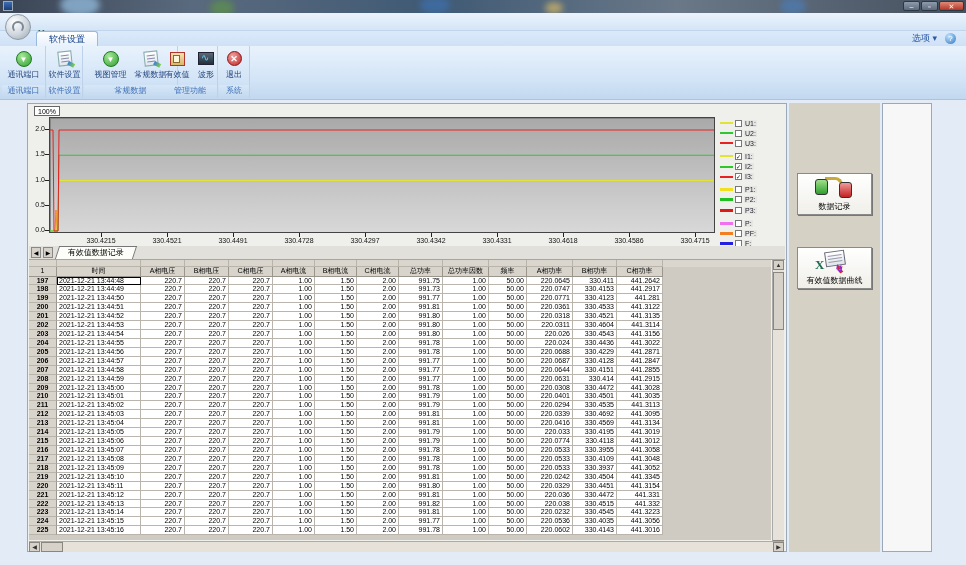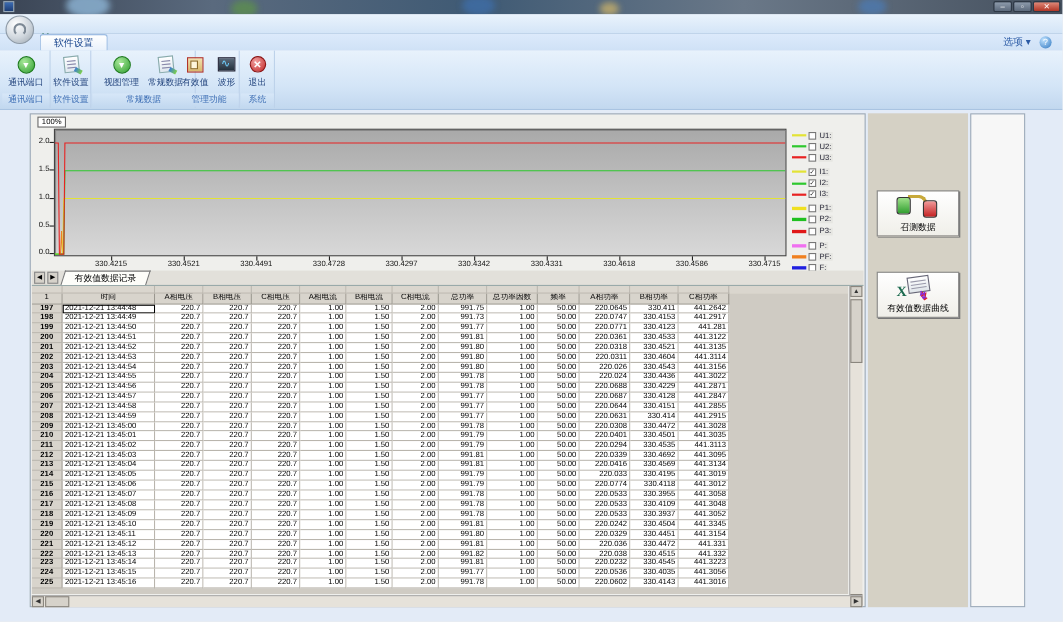--- a/index.html
+++ b/index.html
@@ -893,21 +893,21 @@
     </div>
   </div>
 
   <div class="sidepanel">
     <div class="sidebtn" style="top:70px;">
       <div class="bicon">
         <div class="cable"></div>
         <div class="batt g"></div>
         <div class="batt r"></div>
       </div>
-      <div>召测数据</div>
+      <div>数据记录</div>
     </div>
     <div class="sidebtn" style="top:144px;">
       <div class="bicon">
         <div class="xlsheet"></div>
         <div class="xlx">X</div>
         <div class="xarrow">↯</div>
       </div>
       <div>有效值数据曲线</div>
     </div>
   </div>

